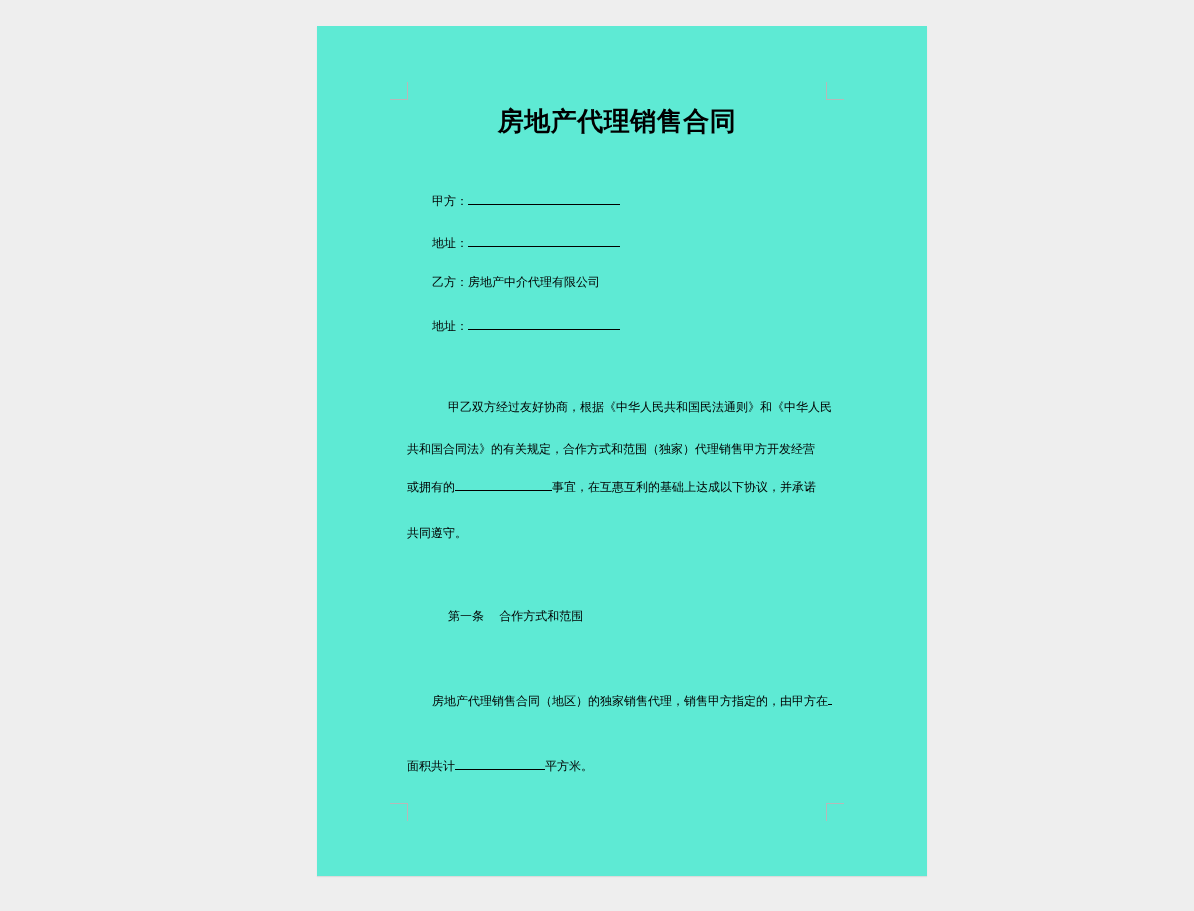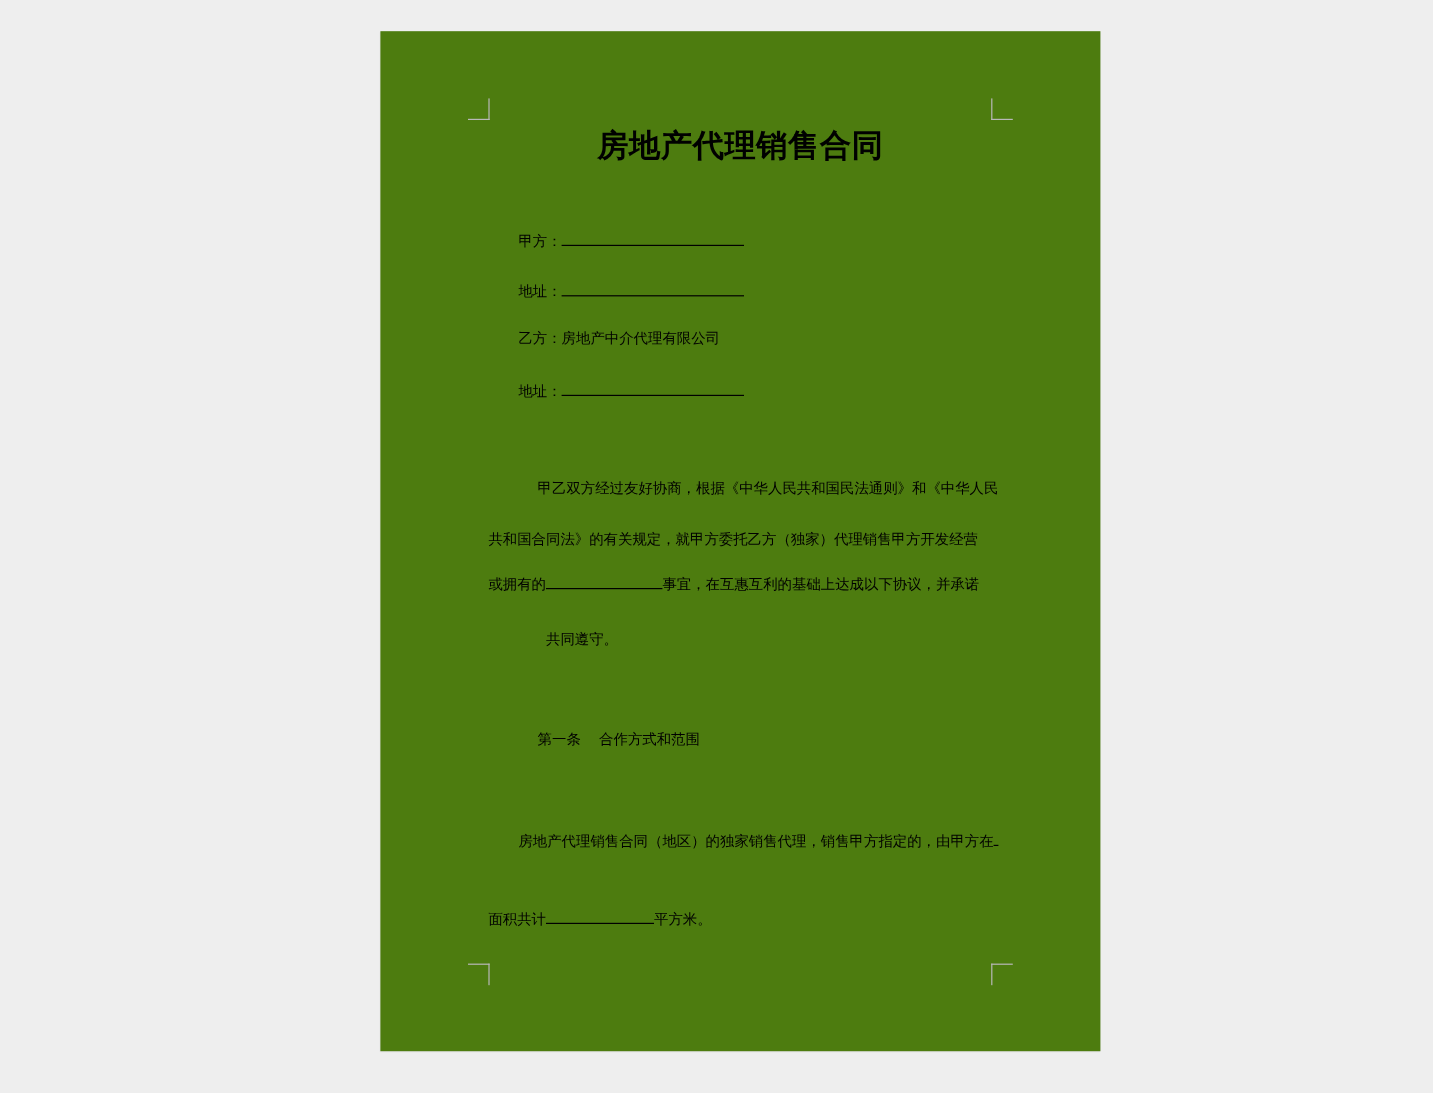--- a/index.html
+++ b/index.html
@@ -8,22 +8,23 @@
     background: #eeeeee;
     position: relative;
     overflow: hidden;
     font-family: "DejaVu Sans", "Liberation Sans", sans-serif;
     color: #000;
   }
   .page {
     position: absolute;
     left: 317px; top: 26px;
     width: 600px; height: 850px;
-    background: #4d7c0f;
+    background: #5eead4;
     box-shadow: 0 1px 1px rgba(0,0,0,0.08);
+    padding-left: 10px;
   }
   .corner { position: absolute; width: 17px; height: 17px; border-color: #b8b8b8; border-style: solid; border-width: 0; }
   .corner.tl { left: 73px; top: 56px; border-right-width: 1px; border-bottom-width: 1px; }
   .corner.tr { left: 509px; top: 56px; border-left-width: 1px; border-bottom-width: 1px; }
   .corner.bl { left: 73px; top: 777px; border-right-width: 1px; border-top-width: 1px; }
   .corner.br { left: 509px; top: 777px; border-left-width: 1px; border-top-width: 1px; }
 
   .title {
     position: absolute; left: 0; width: 600px; top: 78px;
     text-align: center;
@@ -57,25 +58,25 @@
     <span>地址：</span><span class="blank" style="width:152px;"></span>
   </div>
   <div class="line indent" style="top:248px;">
     <span>乙方：</span><span>房地产中介代理有限公司</span>
   </div>
   <div class="line indent" style="top:290px;">
     <span>地址：</span><span class="blank" style="width:152px;"></span>
   </div>
 
   <div class="line indent" style="top:373px;margin-left:16px;">甲乙双方经过友好协商，根据《中华人民共和国民法通则》和《中华人民</div>
-  <div class="line" style="top:415px;">共和国合同法》的有关规定，就甲方委托乙方（独家）代理销售甲方开发经营</div>
+  <div class="line" style="top:415px;">共和国合同法》的有关规定，合作方式和范围（独家）代理销售甲方开发经营</div>
   <div class="line" style="top:451px;text-align:right;">
     <span>或拥有的</span><span class="blank" style="width:97px;"></span><span>事宜，在互惠互利的基础上达成以下协议，并承诺</span>
   </div>
-  <div class="line" style="top:499px;margin-left:48px;">共同遵守。</div>
+  <div class="line" style="top:499px;">共同遵守。</div>
 
   <div class="line indent" style="top:582px; white-space:pre;margin-left:16px;">第一条    合作方式和范围</div>
 
   <div class="line indent" style="top:665px;">
     <span>房地产代理销售合同（地区）的独家销售代理，销售甲方指定的，由甲方在</span><span class="blank" style="width:4px;"></span>
   </div>
   <div class="line" style="top:730px;">
     <span>面积共计</span><span class="blank" style="width:90px;"></span><span>平方米。</span>
   </div>
 </div>

